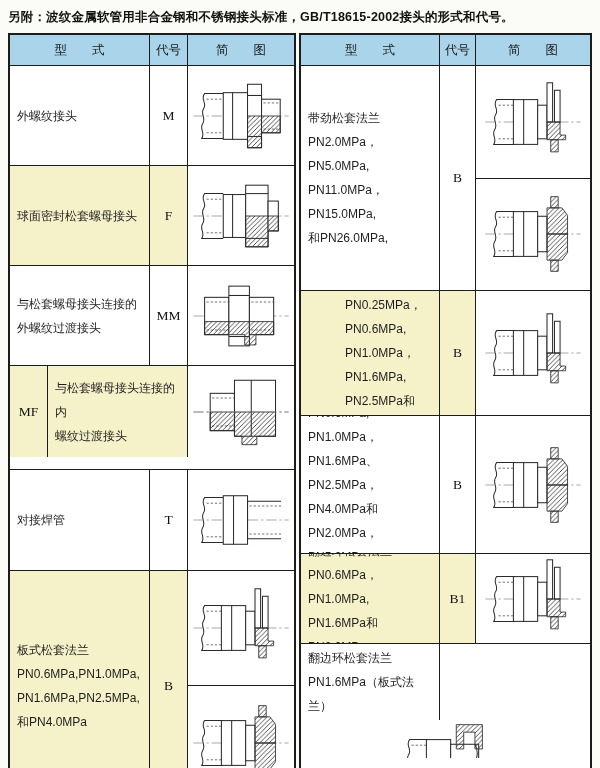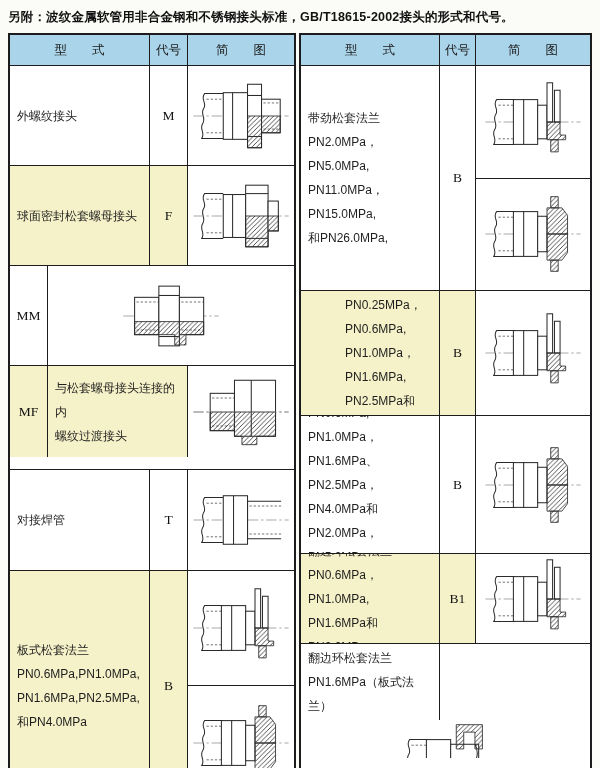--- a/index.html
+++ b/index.html
@@ -101,20 +101,24 @@
                 <line class="ln" x1="60" y1="21" x2="84" y2="21"></line>
                 <line class="ln" x1="60" y1="69" x2="84" y2="69"></line>
                 <rect class="fw" x="84" y="29" width="11" height="32"></rect>
                 <polygon class="ht" fill="url(#hx1)" points="60,45 95,45 95,61 84,61 84,78 60,78"></polygon>
               </g>
             </svg>
           </div>
         </div>
       </div>
       <div class="row" style="height: 100px;">
+        <div class="cell type" style="width: 140px;">
+          <div class="type-text">与松套螺母接头连接的
+外螺纹过渡接头</div>
+        </div>
         <div class="cell code" style="width: 38px;">MM</div>
         <div class="cell diagram" style="flex: 1 1 0%;">
           <div class="diag">
             <svg width="106" height="84" viewBox="0 0 110 90">
               <defs>
                 <pattern id="hx2" width="5" height="5" patternUnits="userSpaceOnUse">
                   <path d="M0,5 L5,0" stroke="#444" stroke-width="1"></path>
                 </pattern>
               </defs>
               <g class="dw">

